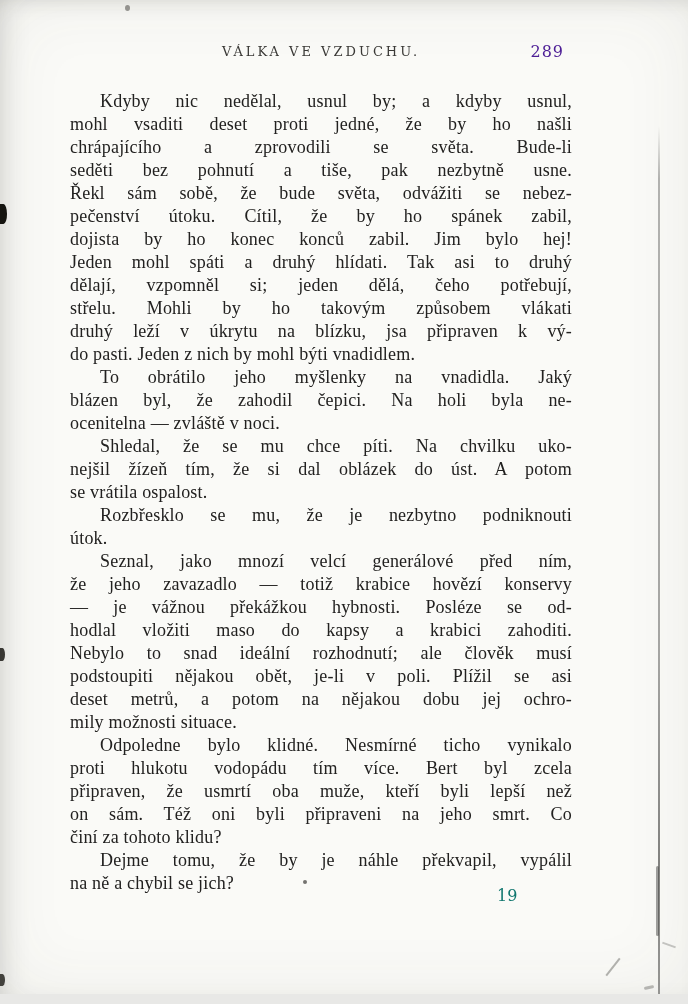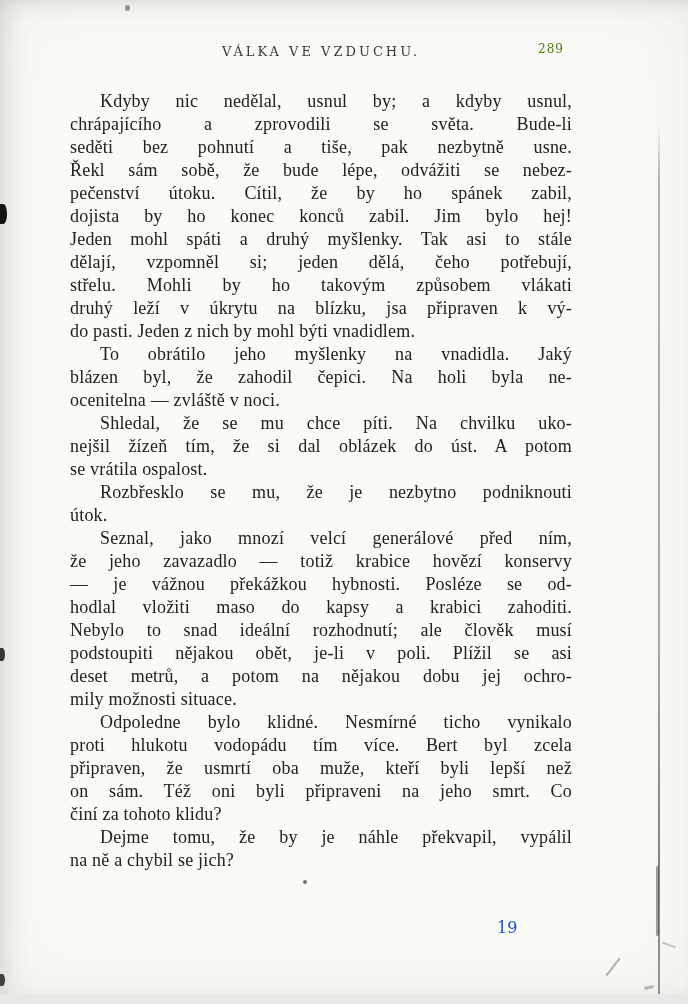--- a/index.html
+++ b/index.html
@@ -34,23 +34,23 @@
     display: block;
     text-align: center;
     font-size: 13px;
     letter-spacing: 3px;
     color: #3a3936;
   }
   .page-number {
     position: absolute;
     right: 8px;
     top: -2px;
-    font-size: 12px;
+    font-size: 16px;
     letter-spacing: 1px;
-    color: #4d7c0f;
+    color: #4c1d95;
   }
 
   
   .body-text {
     position: absolute;
     top: 90px;
     left: 70px;
     width: 502px;
     font-size: 18px;
     line-height: 23px;
@@ -71,22 +71,21 @@
     position: absolute;
     top: 886px;
     left: 70px;
     width: 502px;
   }
   .signature {
     position: absolute;
     left: 427px;
     top: 0;
     font-size: 16px;
-    color: #1d4ed8;
-    margin-top: 32px;
+    color: #0f766e;
   }
 
   
   .artifact { position: absolute; pointer-events: none; }
   .scan-line-right {
     left: 658px; top: 126px;
     width: 2px; height: 878px;
     background: linear-gradient(to bottom,
       rgba(120,120,118,0) 0%,
       rgba(120,120,118,0.55) 6%,
@@ -139,26 +138,27 @@
 <div class="page">
 
   <div class="header">
     <span class="running-title">VÁLKA VE VZDUCHU.</span>
     <span class="page-number">289</span>
   </div>
 
   <div class="body-text" id="body-text">
       <div class="paragraph">
         <div class="line indent">Kdyby nic nedělal, usnul by; a kdyby usnul,</div>
+        <div class="line">mohl vsaditi deset proti jedné, že by ho našli</div>
         <div class="line">chrápajícího a zprovodili se světa. Bude-li</div>
         <div class="line">seděti bez pohnutí a tiše, pak nezbytně usne.</div>
-        <div class="line">Řekl sám sobě, že bude lépe, odvážiti se nebez-</div>
+        <div class="line">Řekl sám sobě, že bude světa, odvážiti se nebez-</div>
         <div class="line">pečenství útoku. Cítil, že by ho spánek zabil,</div>
         <div class="line">dojista by ho konec konců zabil. Jim bylo hej!</div>
-        <div class="line">Jeden mohl spáti a druhý myšlenky. Tak asi to stále</div>
+        <div class="line">Jeden mohl spáti a druhý hlídati. Tak asi to druhý</div>
         <div class="line">dělají, vzpomněl si; jeden dělá, čeho potřebují,</div>
         <div class="line">střelu. Mohli by ho takovým způsobem vlákati</div>
         <div class="line">druhý leží v úkrytu na blízku, jsa připraven k vý-</div>
         <div class="line last">do pasti. Jeden z nich by mohl býti vnadidlem.</div>
       </div>
       <div class="paragraph">
         <div class="line indent">To obrátilo jeho myšlenky na vnadidla. Jaký</div>
         <div class="line">blázen byl, že zahodil čepici. Na holi byla ne-</div>
         <div class="line last">ocenitelna — zvláště v noci.</div>
       </div>

